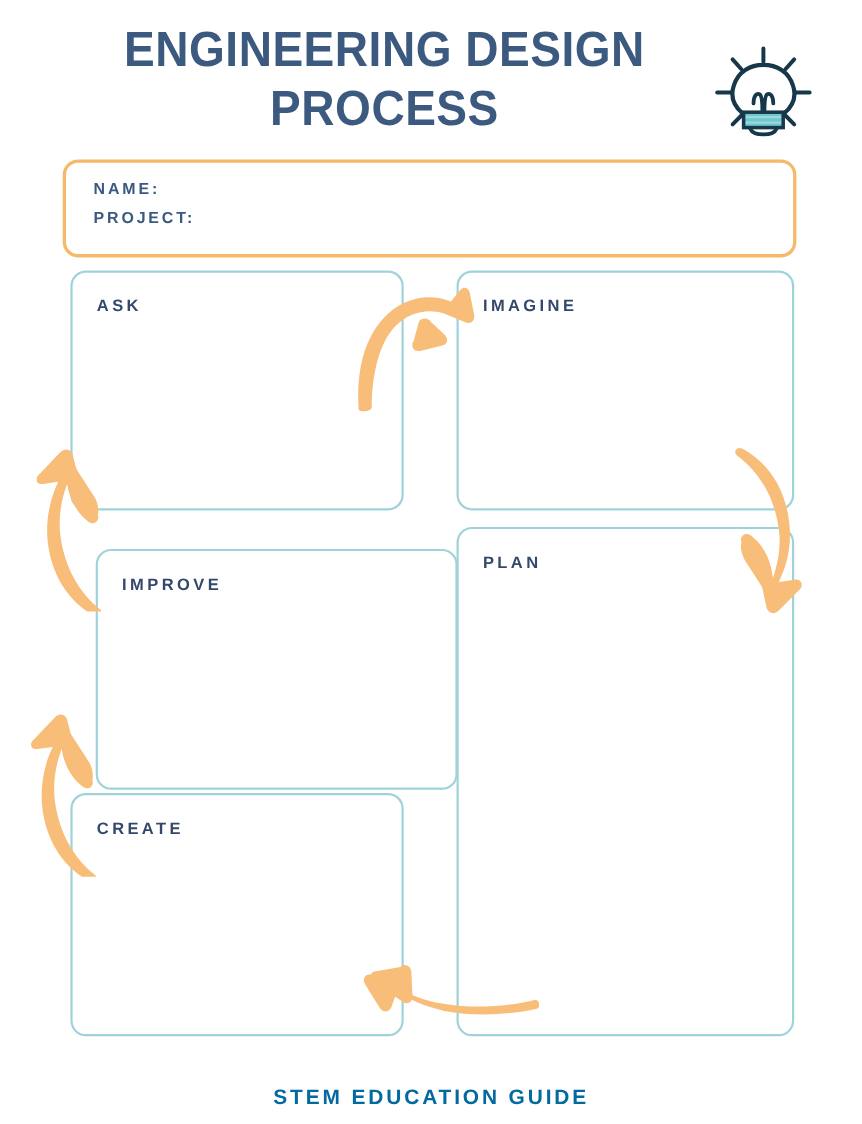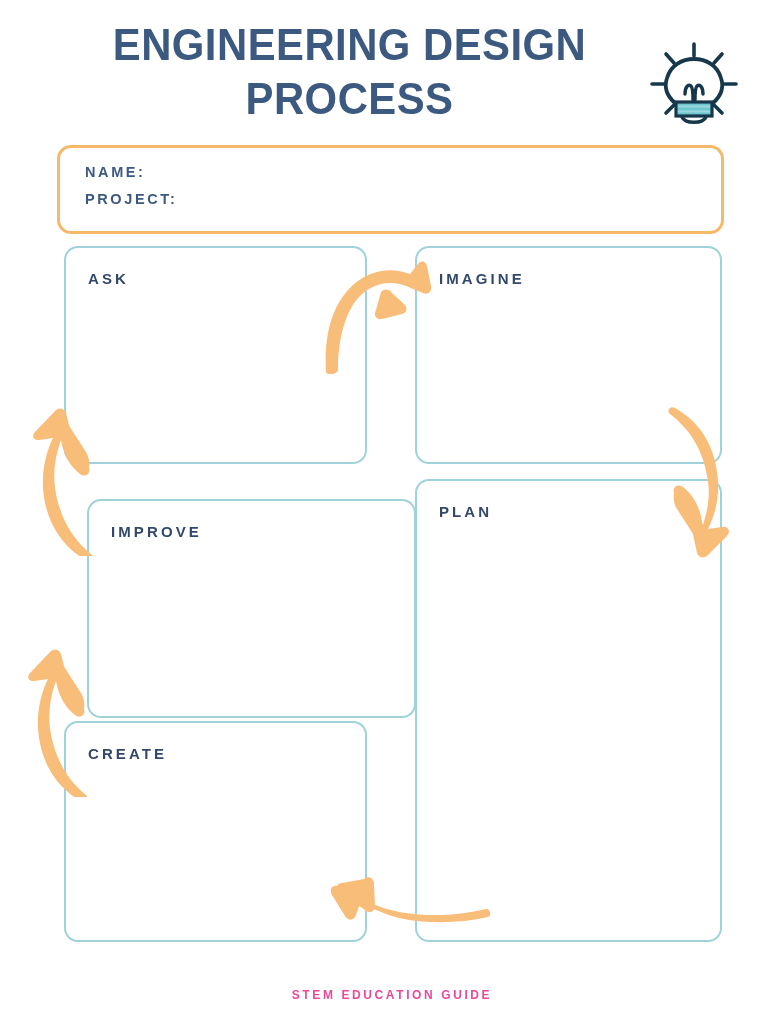--- a/index.html
+++ b/index.html
@@ -114,22 +114,22 @@
   #arrow-create-to-improve { left: 28px; top: 645px; width: 92px;  height: 152px; }
   #arrow-improve-to-ask { left: 33px;  top: 404px;  width: 92px;  height: 152px; }
 
   
   .footer {
     position: absolute;
     left: 0;
     top: 988px;
     width: 784px;
     text-align: center;
-    color: #ec4899;
-    font-size: 12px;
+    color: #0369a1;
+    font-size: 19px;
     font-weight: bold;
     letter-spacing: 2.6px;
   }
 </style>
 </head>
 <body>
 
 <div class="page">
 
   <div class="header">

